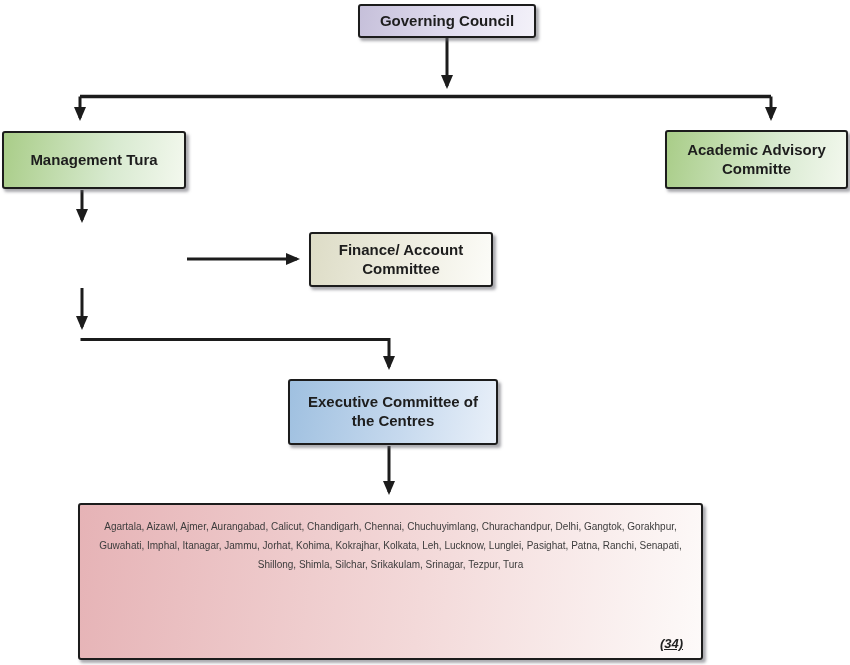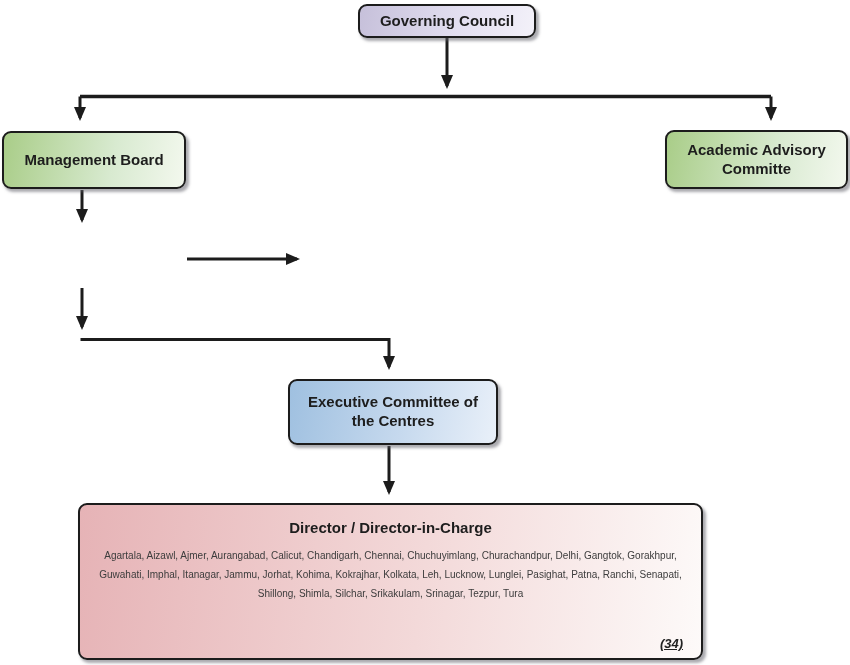--- a/index.html
+++ b/index.html
@@ -14,21 +14,21 @@
   .connectors {
     position: absolute;
     left: 0; top: 0;
     width: 850px; height: 665px;
     pointer-events: none;
   }
   .node {
     position: absolute;
     box-sizing: border-box;
     border: 2px solid #1c1c1c;
-    border-radius: 9px;
+    border-radius: 3px;
     box-shadow: 2.5px 3px 3px rgba(100,100,110,0.55);
     display: flex;
     flex-direction: column;
     align-items: center;
     justify-content: center;
     text-align: center;
     font-weight: bold;
     font-size: 15px;
     color: #1d1d1d;
     line-height: 1.25;
@@ -100,32 +100,34 @@
     <path d="M80.5 339.5 H389 V367" stroke="#1c1c1c" stroke-width="3" fill="none" marker-end="url(#arrow)"></path>
 
     <path d="M389 446 V492" stroke="#1c1c1c" stroke-width="3" fill="none" marker-end="url(#arrow)"></path>
   </svg>
 
   <div class="node node-purple">
     <span>Governing Council</span>
   </div>
 
   <div class="node node-green-left">
-    <span>Management Board</span>
+    <span>Management Tura</span>
   </div>
 
   <div class="node node-green-right">
     <span>Academic Advisory Committe</span>
   </div>
 
 
+  <div class="node node-beige-right">
+    <span>Finance/ Account Committee</span>
+  </div>
 
   <div class="node node-blue">
     <span>Executive Committee of the Centres</span>
   </div>
 
   <div class="node node-pink">
-    <div class="directors-title">Director / Director-in-Charge</div>
     <div class="directors-centres">Agartala, Aizawl, Ajmer, Aurangabad, Calicut, Chandigarh, Chennai, Chuchuyimlang, Churachandpur, Delhi, Gangtok, Gorakhpur, Guwahati, Imphal, Itanagar, Jammu, Jorhat, Kohima, Kokrajhar, Kolkata, Leh, Lucknow, Lunglei, Pasighat, Patna, Ranchi, Senapati, Shillong, Shimla, Silchar, Srikakulam, Srinagar, Tezpur, Tura</div>
     <div class="directors-count">(34)</div>
   </div>
 
 </div>
 
 </body></html>

